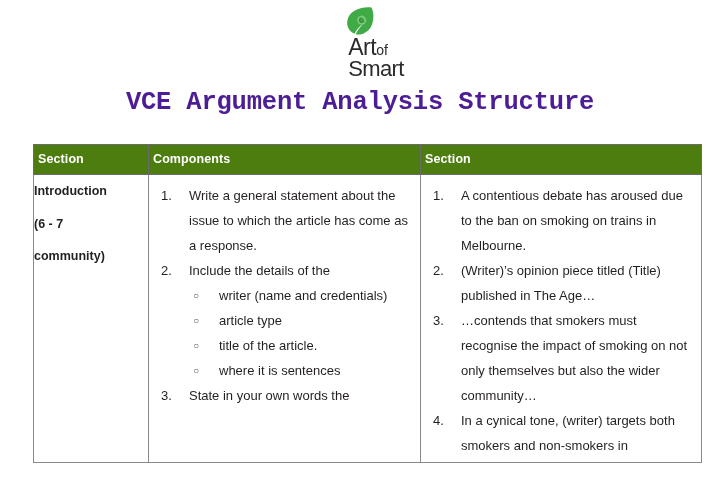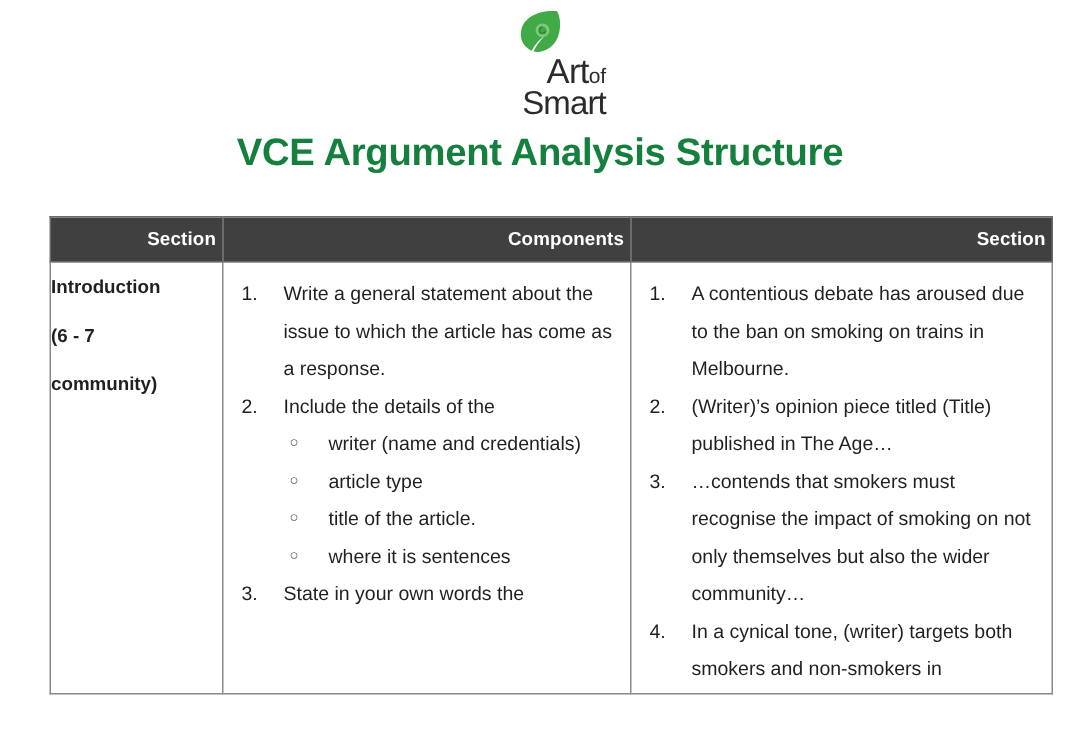--- a/index.html
+++ b/index.html
@@ -31,21 +31,21 @@
     align-items: center;
   }
   .leaf-icon {
     width: 34px;
     height: 30px;
     display: block;
     line-height: 0;
   }
   .wordmark {
     margin-top: 1px;
-    text-align: right;
+    text-align: left;
     line-height: 0.94;
     color: #2b2b2b;
     margin-left: 32px;
   }
   .wm-line1 {
     font-size: 23px;
     font-weight: 400;
     letter-spacing: -0.4px;
     display: block;
   }
@@ -60,46 +60,47 @@
     letter-spacing: -0.6px;
     display: block;
   }
 
   
   .doc-title {
     margin: 9px 0 0 0;
     text-align: center;
     font-size: 25.5px;
     font-weight: bold;
-    color: #15803d;
+    color: #4c1d95;
     letter-spacing: -0.2px;
+    font-family: Liberation Mono, monospace;
   }
 
   
   .table-wrap {
     position: absolute;
     left: 33px;
     top: 144px;
     width: 668px;
   }
   table.structure {
     border-collapse: collapse;
     width: 668px;
     table-layout: fixed;
   }
   table.structure col.c-section  { width: 115px; }
   table.structure col.c-components { width: 272px; }
   table.structure col.c-examples { width: 281px; }
 
   table.structure thead th {
-    background: #404040;
+    background: #4d7c0f;
     color: #ffffff;
     font-size: 12.5px;
     font-weight: bold;
-    text-align: right;
+    text-align: left;
     padding: 7px 4px 8px 4px;
     border: 1px solid #6b6b6b;
     letter-spacing: 0.1px;
   }
   table.structure tbody td {
     border: 1px solid #8a8a8a;
     vertical-align: top;
     padding: 0;
     background: #ffffff;
   }

